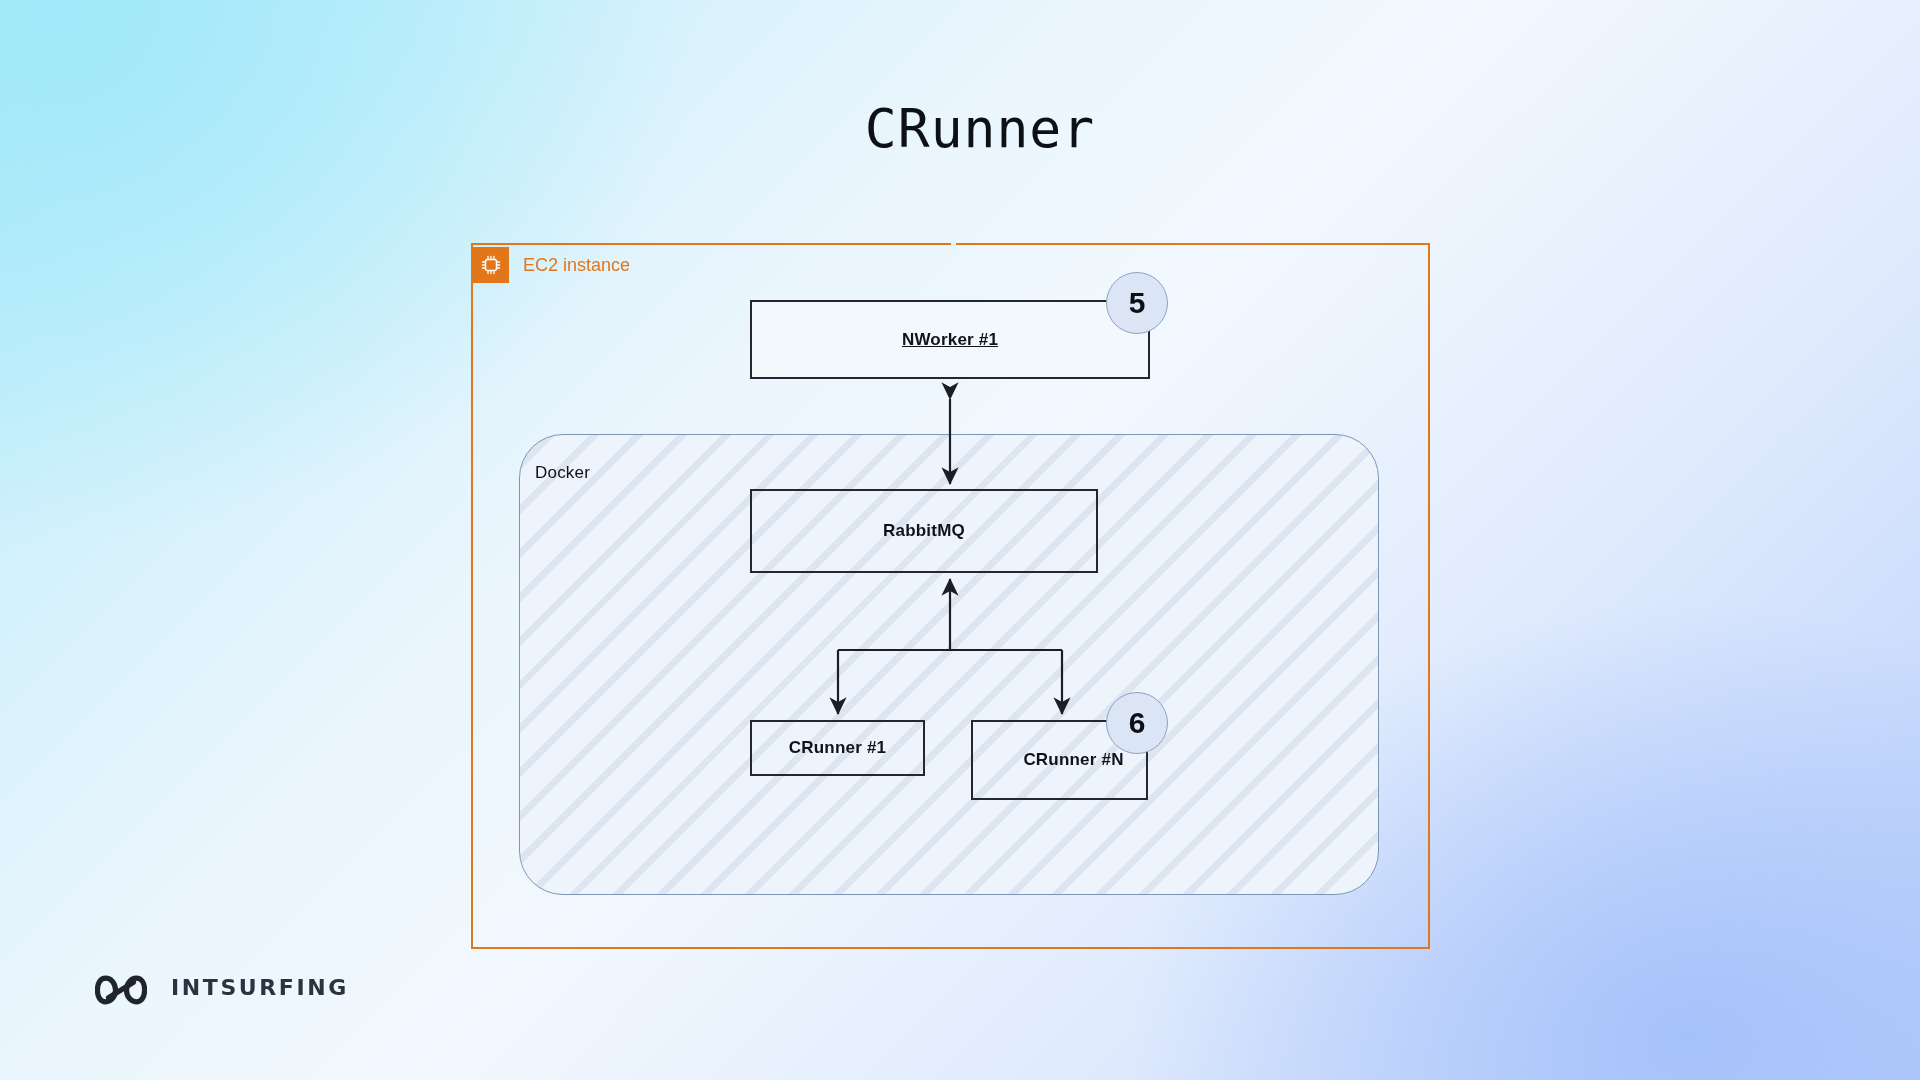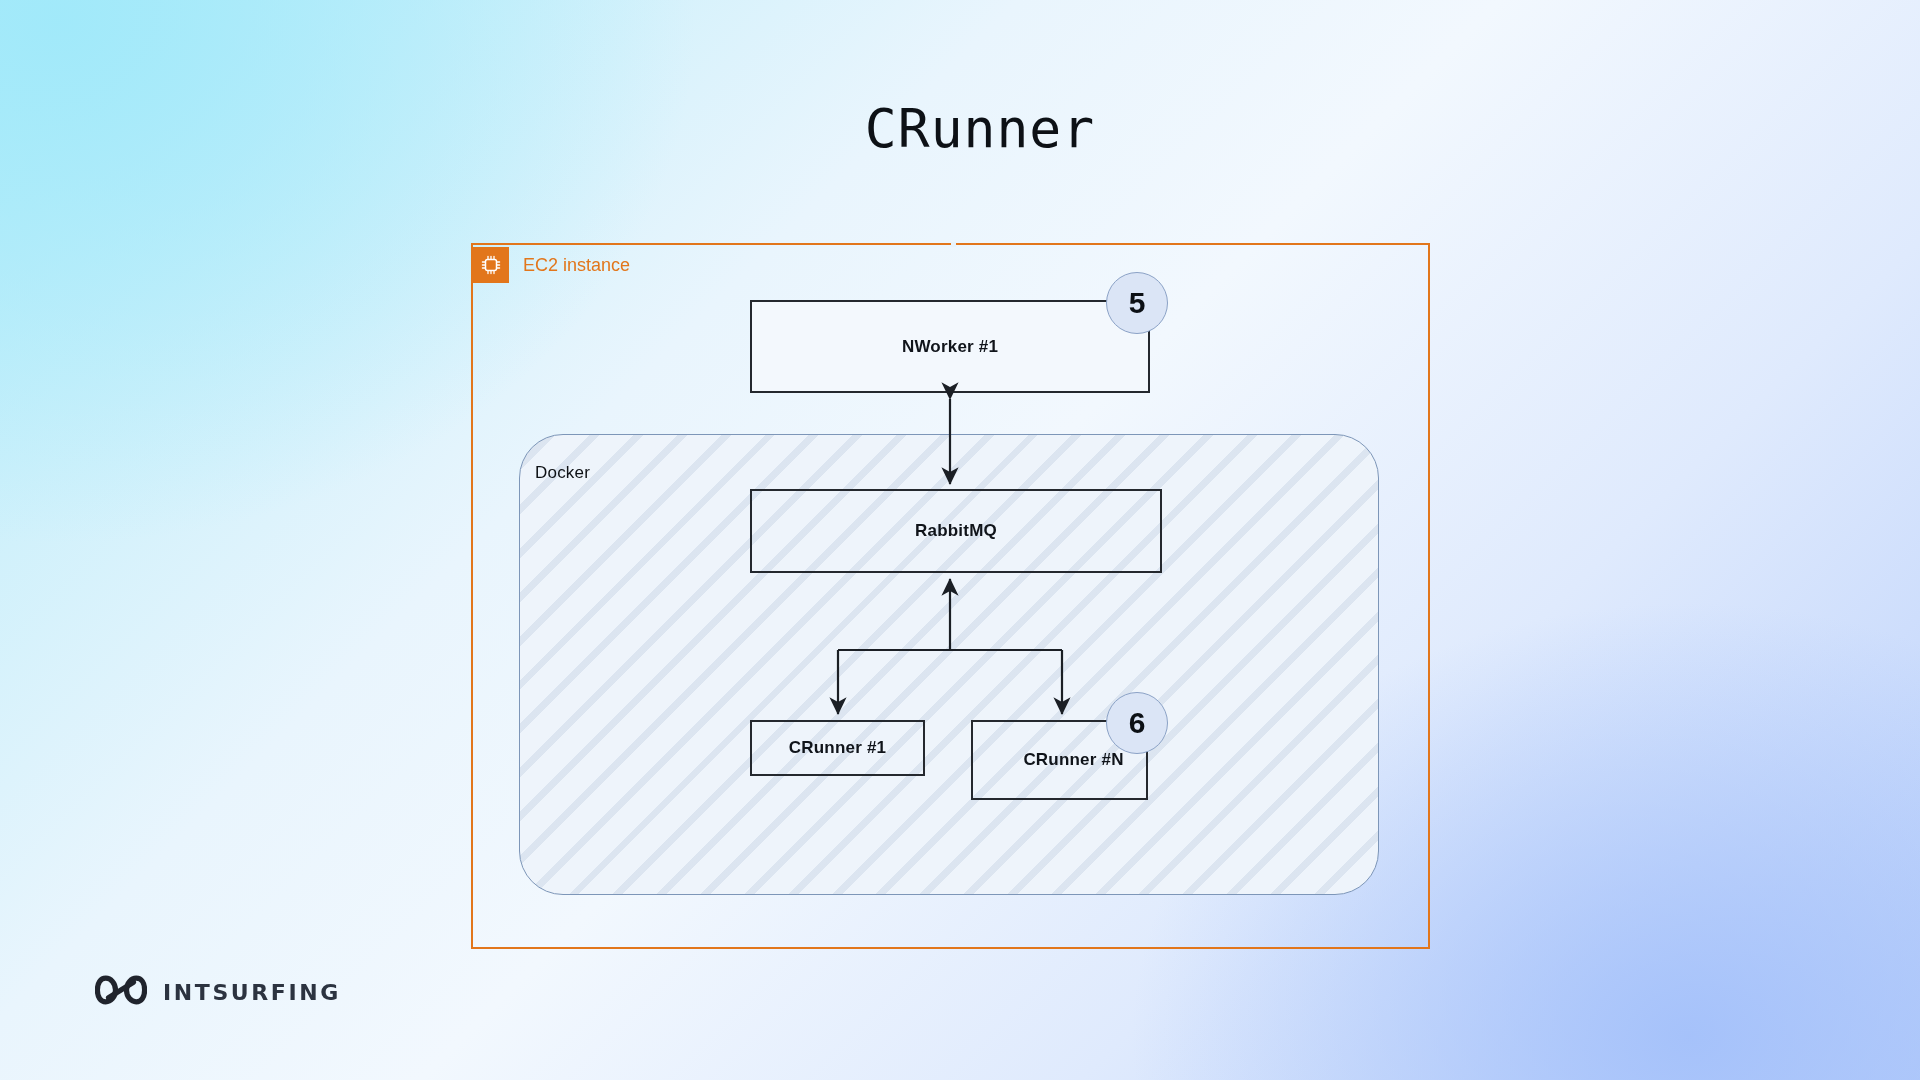--- a/index.html
+++ b/index.html
@@ -108,22 +108,22 @@
     display:flex;
     align-items:center;
     justify-content:center;
     font-size:17px;
     font-weight:bold;
     color:#10141a;
     letter-spacing:0.2px;
   }
   .node.transparent{ background:transparent; }
 
-  .node-nworker { left:750px;  top:300px; width:400px; height:93px; }
-  .node-rabbit  { left:750px;  top:489px; width:412px; height:84px; }
+  .node-nworker { left:750px;  top:300px; width:400px; height:79px;text-decoration:underline; }
+  .node-rabbit  { left:750px;  top:489px; width:348px; height:84px; }
   .node-crunner1{ left:750px;  top:720px; width:175px; height:56px; }
   .node-crunnerN{ left:971px;  top:720px; width:177px; height:80px;padding-left:28px; }
 
   
   .badge{
     position:absolute;
     width:62px; height:62px;
     border-radius:50%;
     background:#dbe5f6;
     border:1.6px solid #8ba2c6;
@@ -143,22 +143,21 @@
     width:1920px; height:1080px;
     pointer-events:none;
     z-index:5;
   }
 
   
   .logo{
     position:absolute;
     left:95px; top:975px;
     display:flex;
-    align-items:center;
-    gap:16px;
+    gap:24px;
   }
   .logo-text{
     font-family:"DejaVu Sans","Liberation Sans",sans-serif;
     font-size:22px;
     font-weight:bold;
     letter-spacing:2.6px;
     color:#2c3340;
   }
 </style>
 </head>

